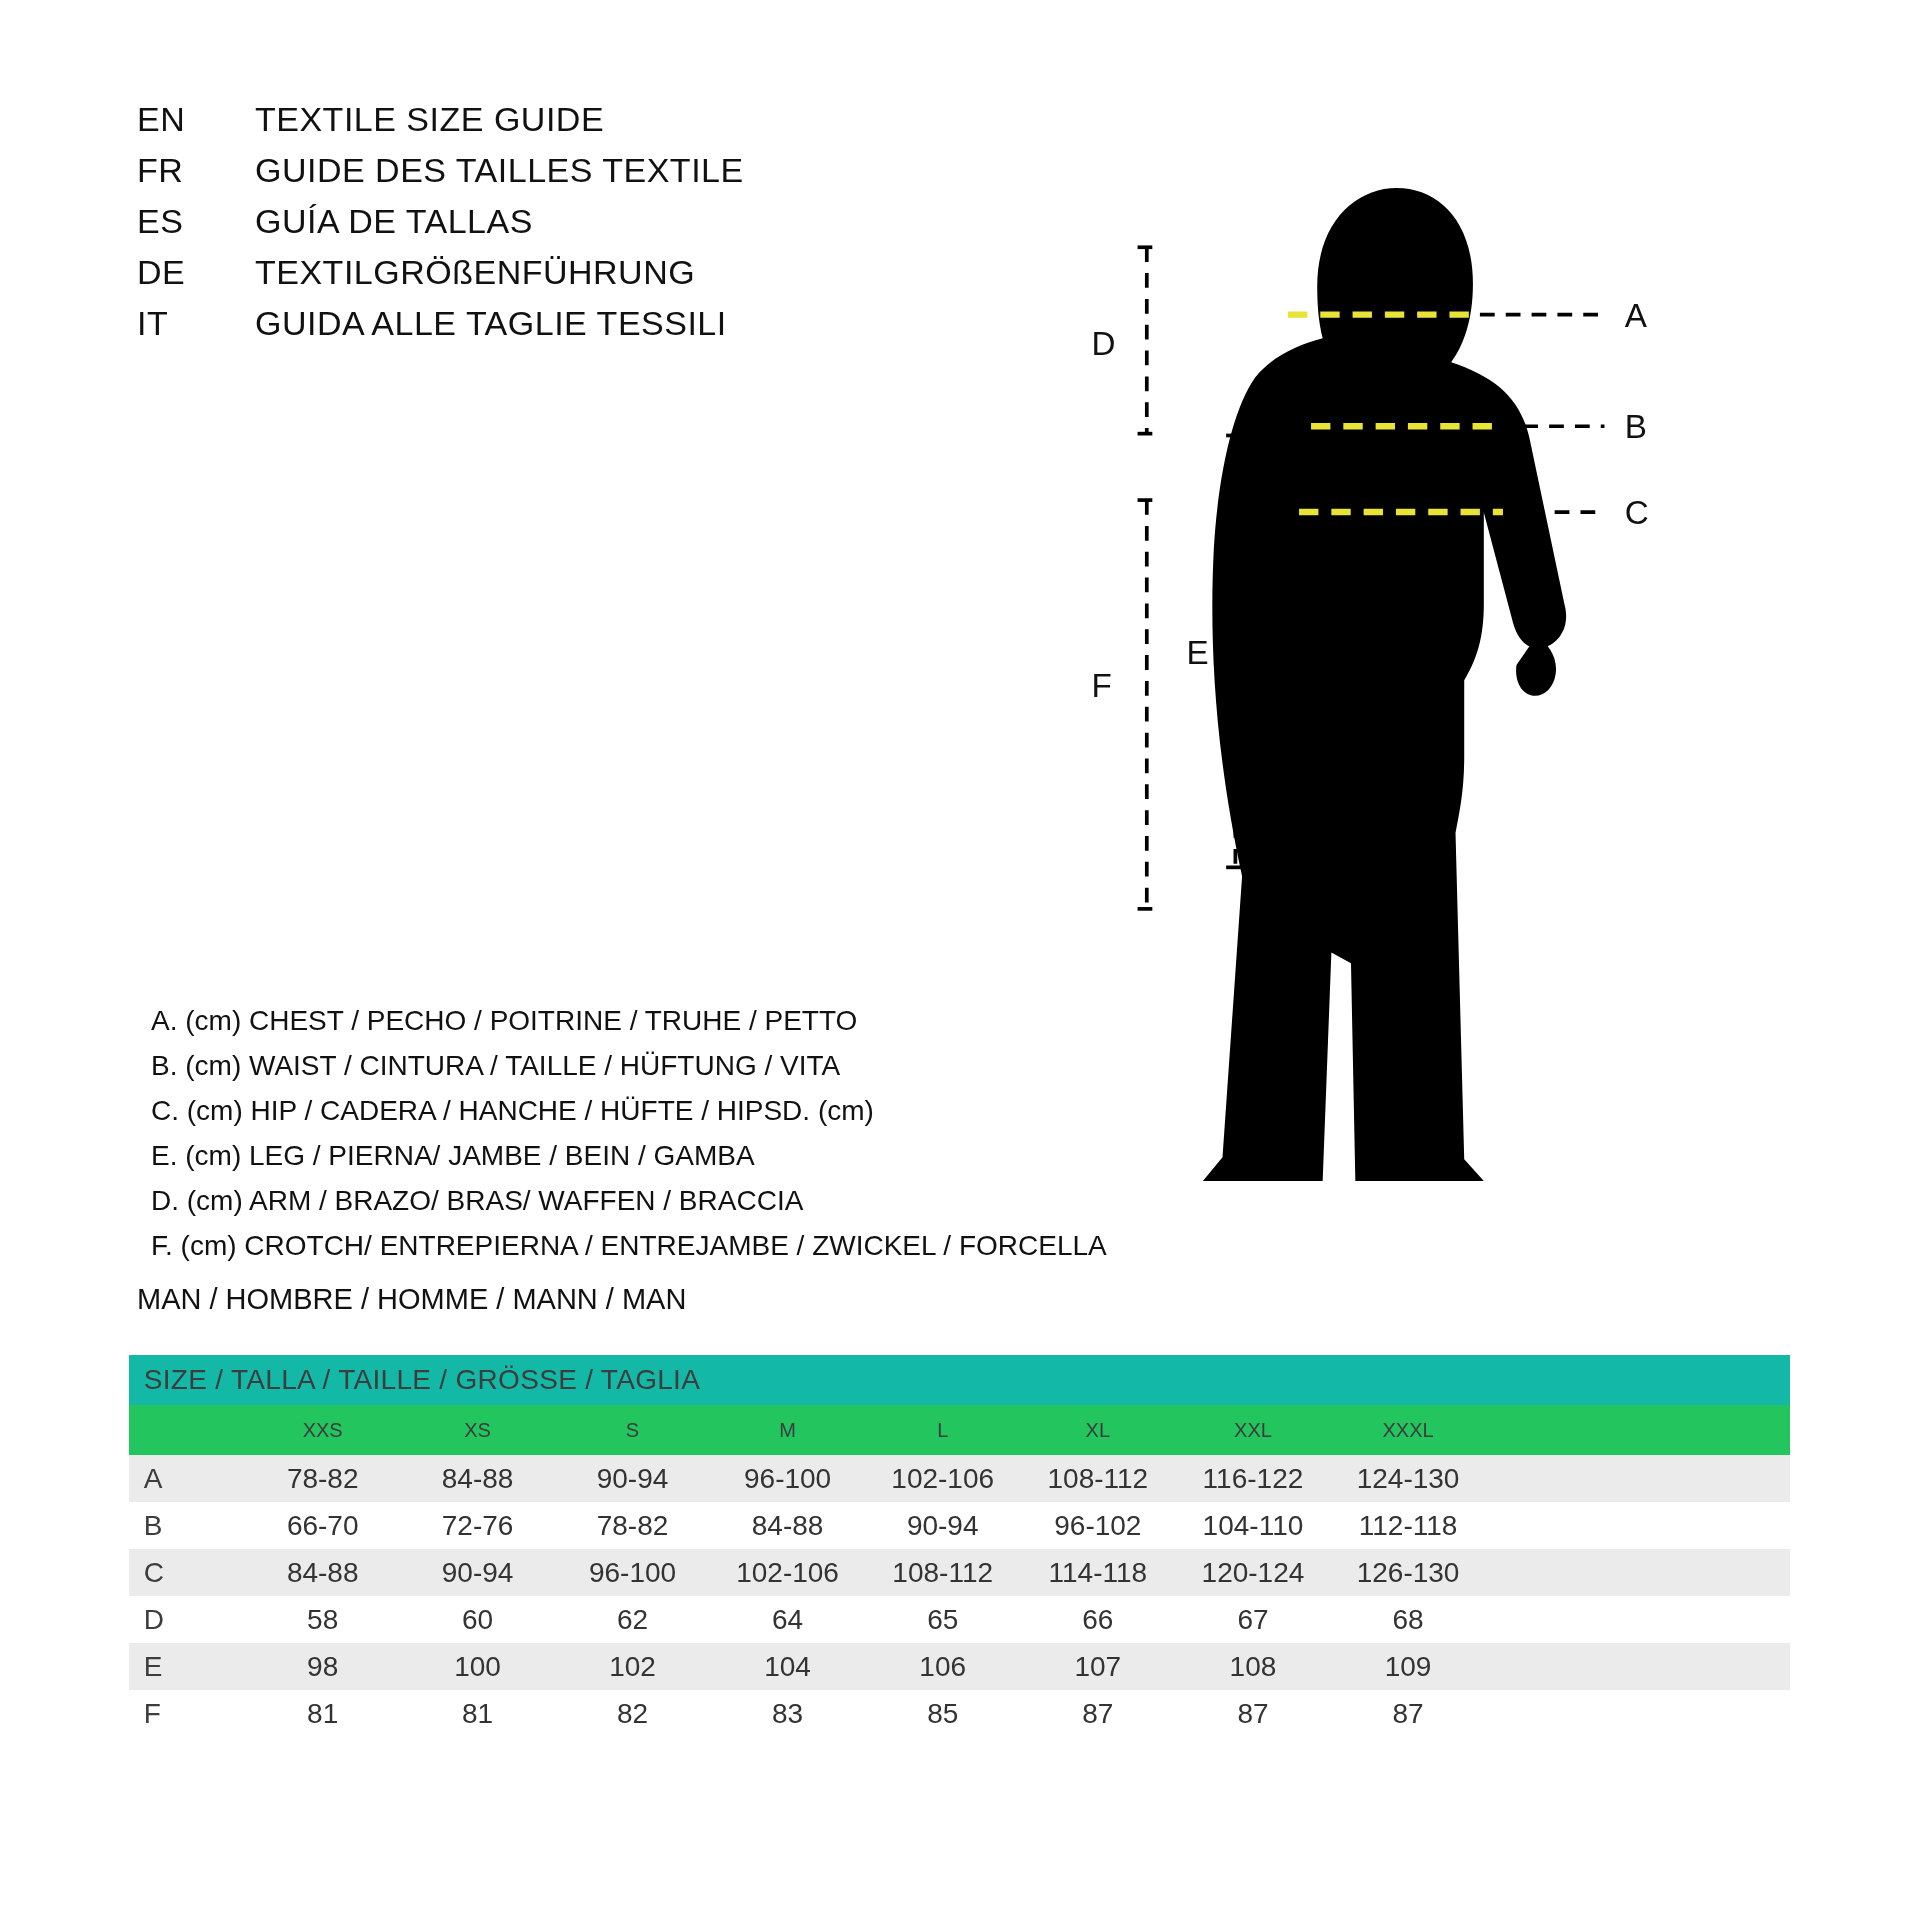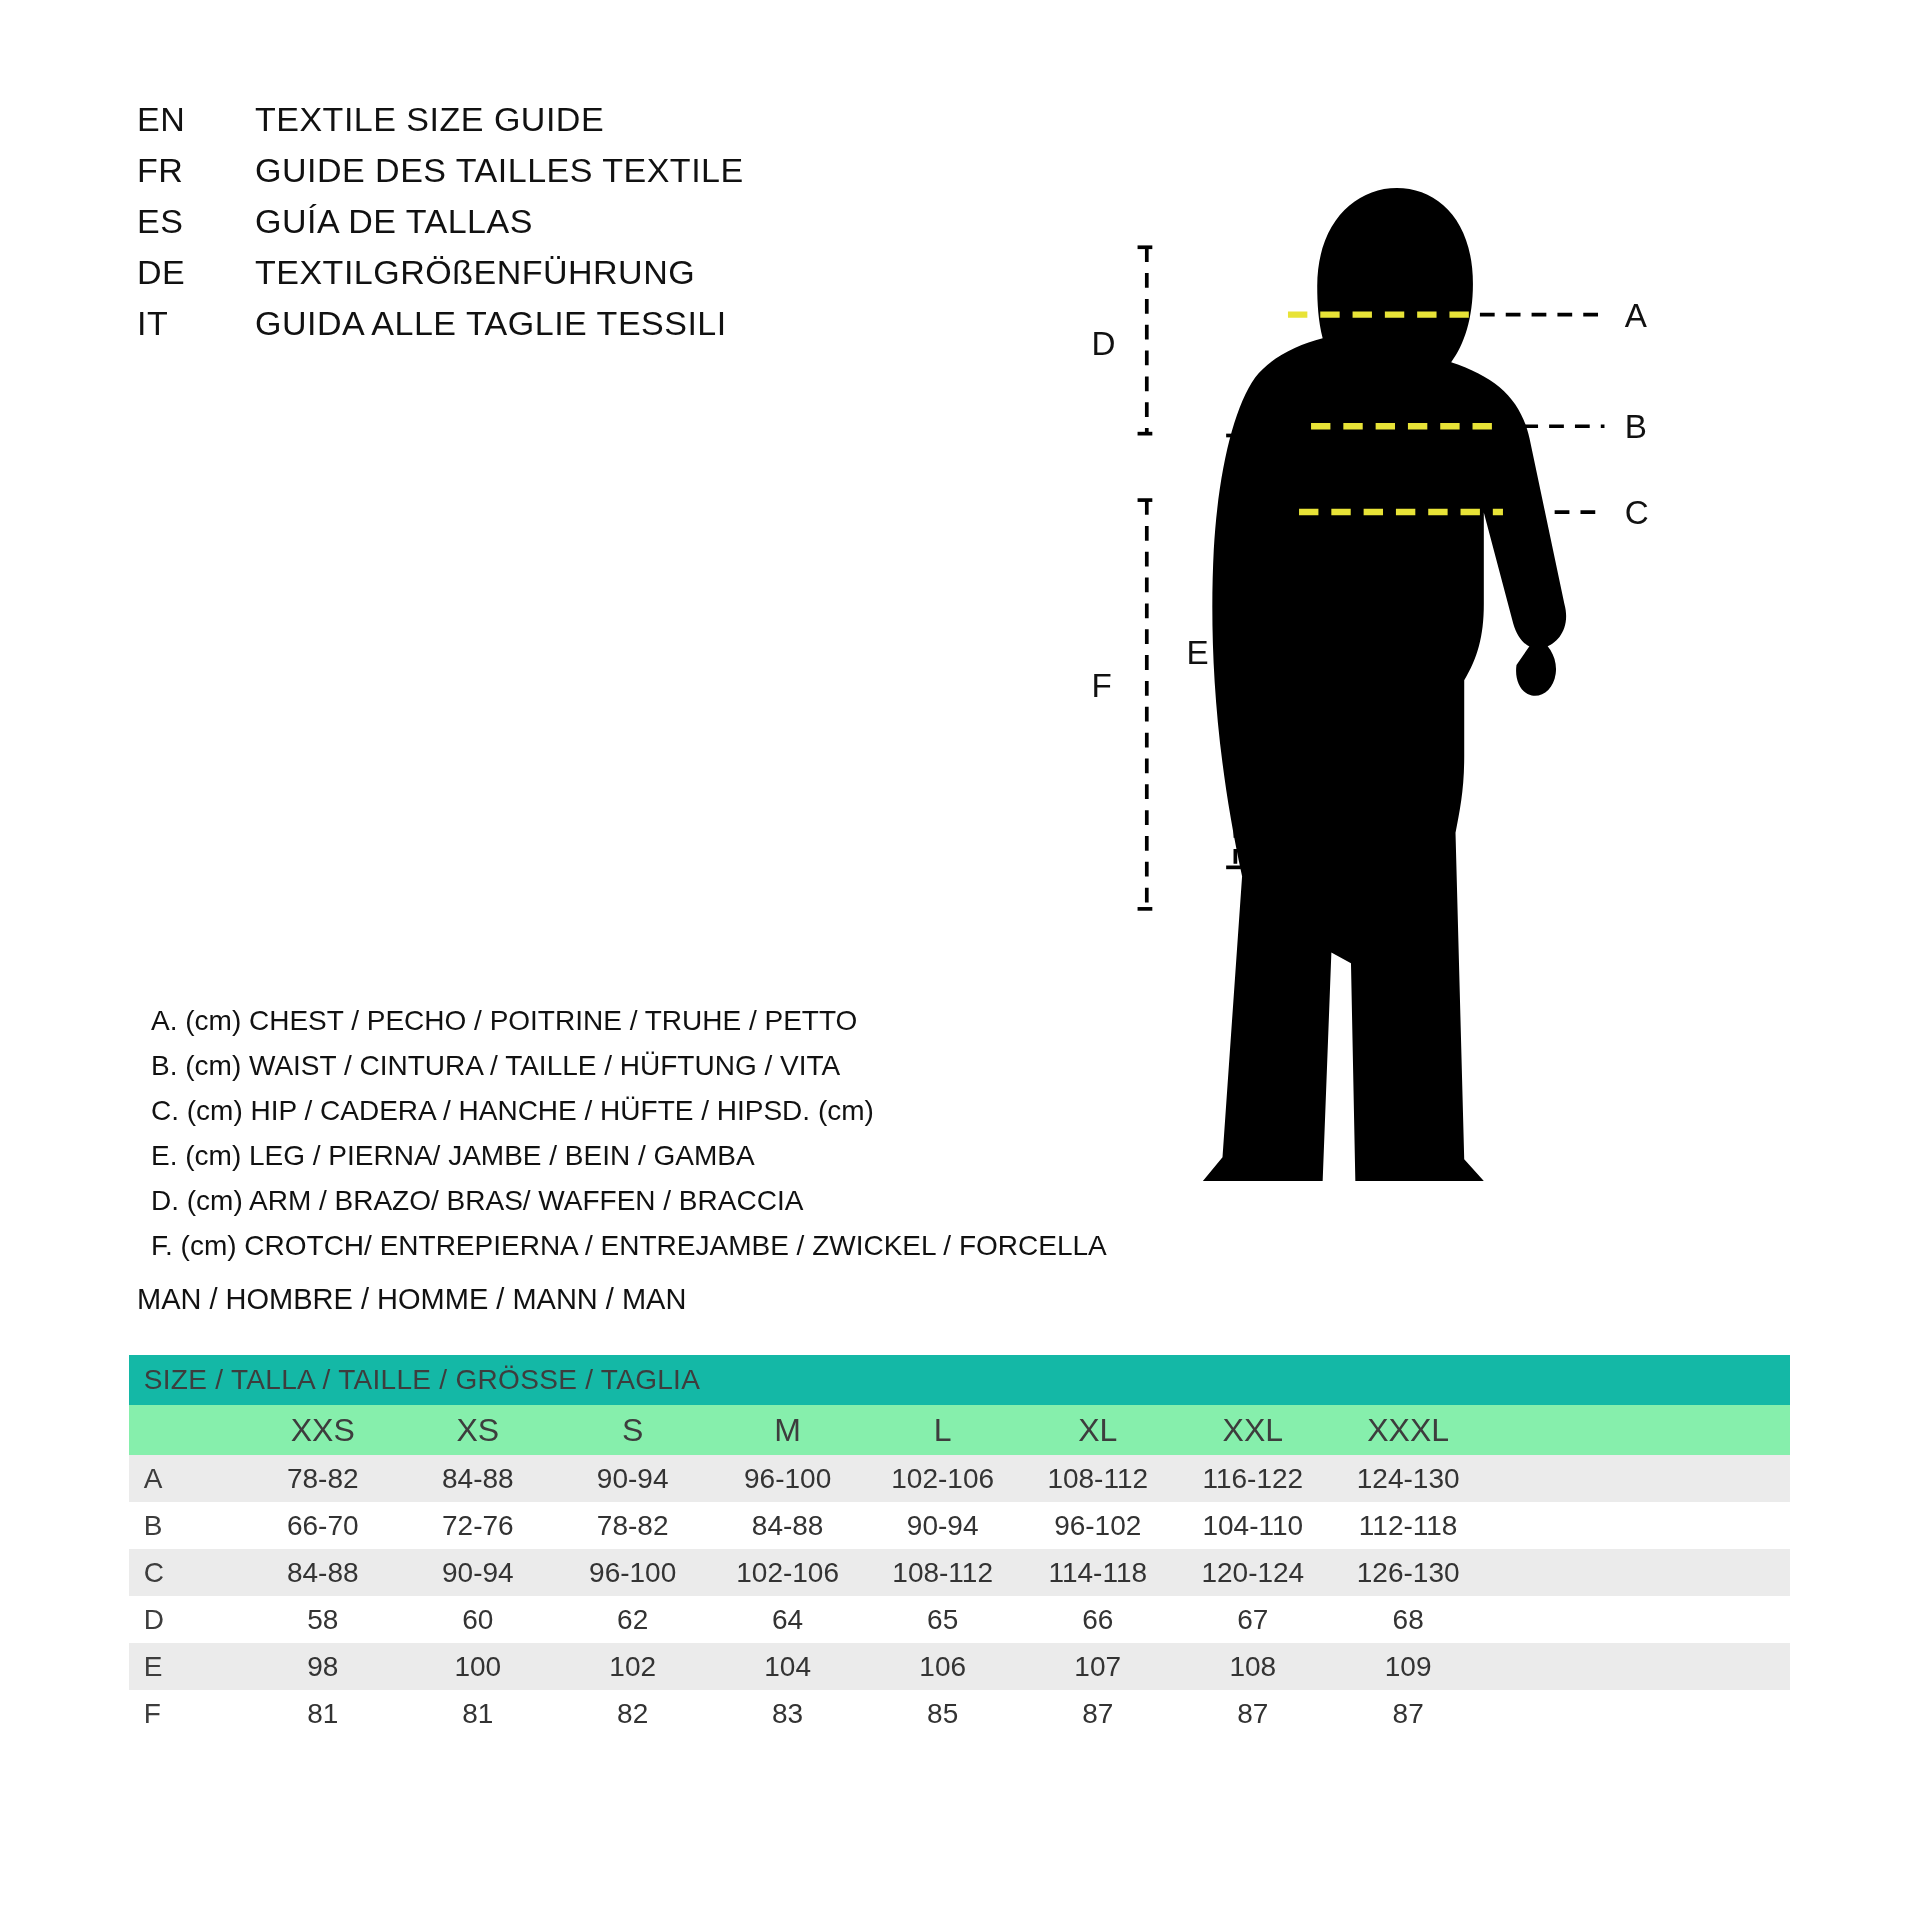--- a/index.html
+++ b/index.html
@@ -95,23 +95,23 @@
   #size-table .hdr-row td {
     background: #14b8a6;
     color: #3d3d3d;
     text-align: left;
     font-size: 28px;
     padding-left: 14.8px;
     height: 50px;
     letter-spacing: 0.3px;
   }
   #size-table .sizes-row td {
-    background: #86efac;
+    background: #22c55e;
     color: #3d3d3d;
-    font-size: 32px;
+    font-size: 20px;
     height: 50px;
   }
   #size-table tbody tr.alt td {
     background: #ebebeb;
   }
   #size-table tbody tr td {
     background: #ffffff;
   }
   #size-table tbody tr.alt td {
     background: #ebebeb;

